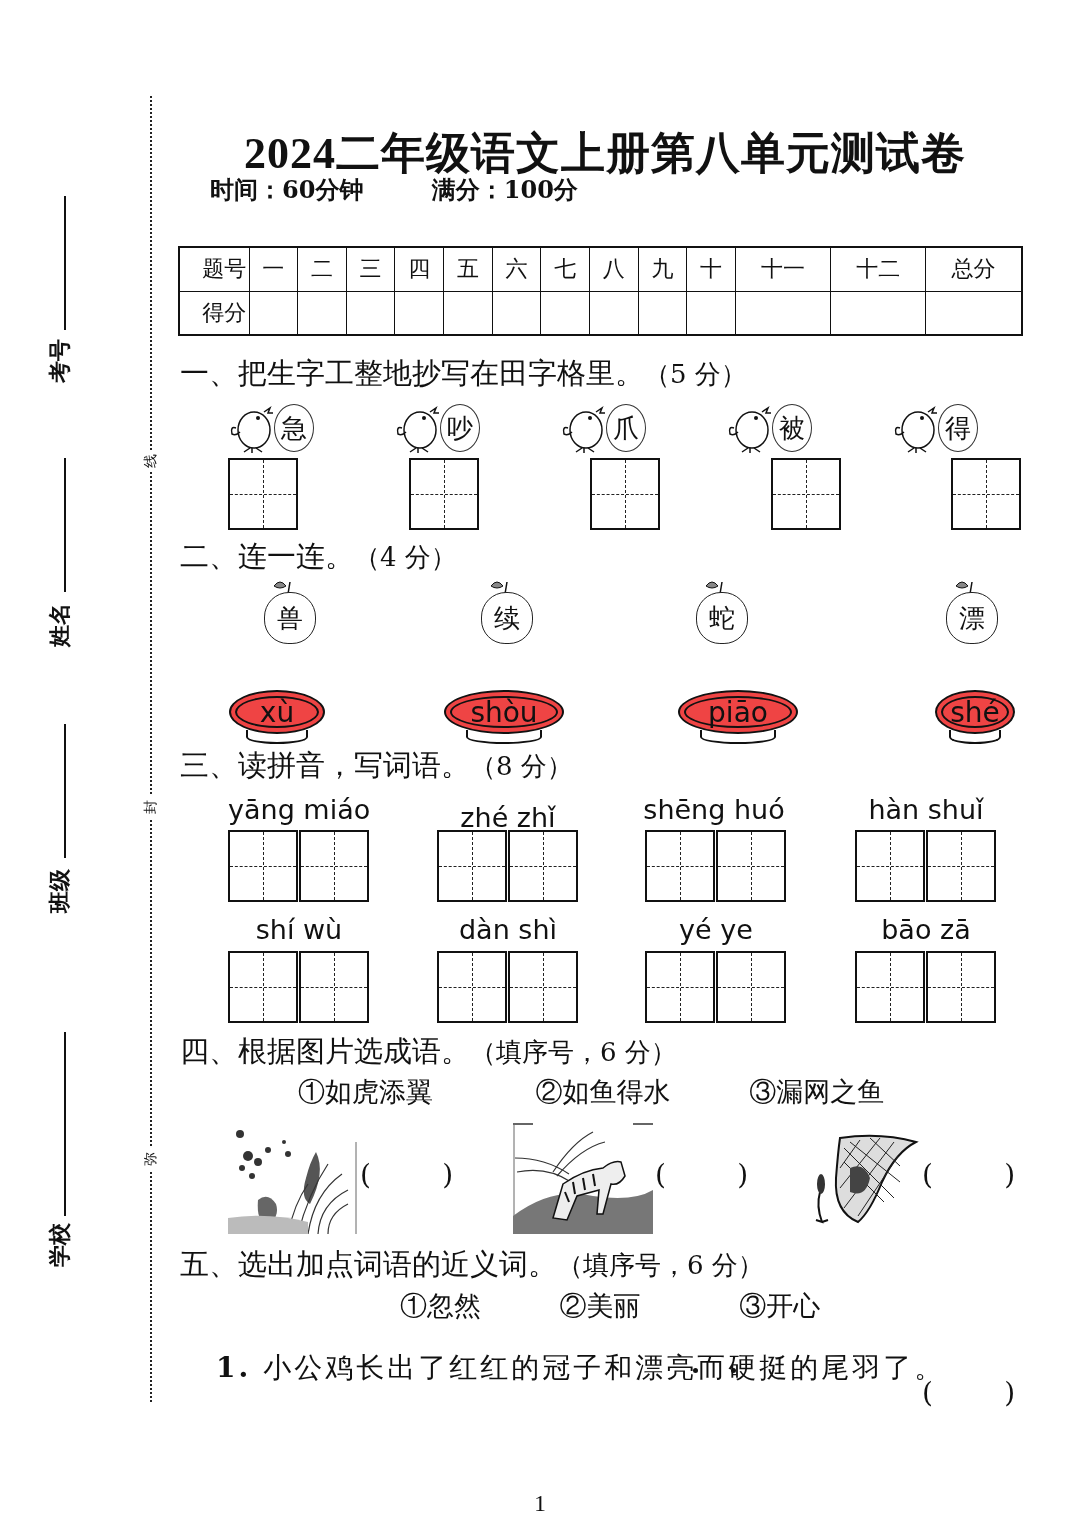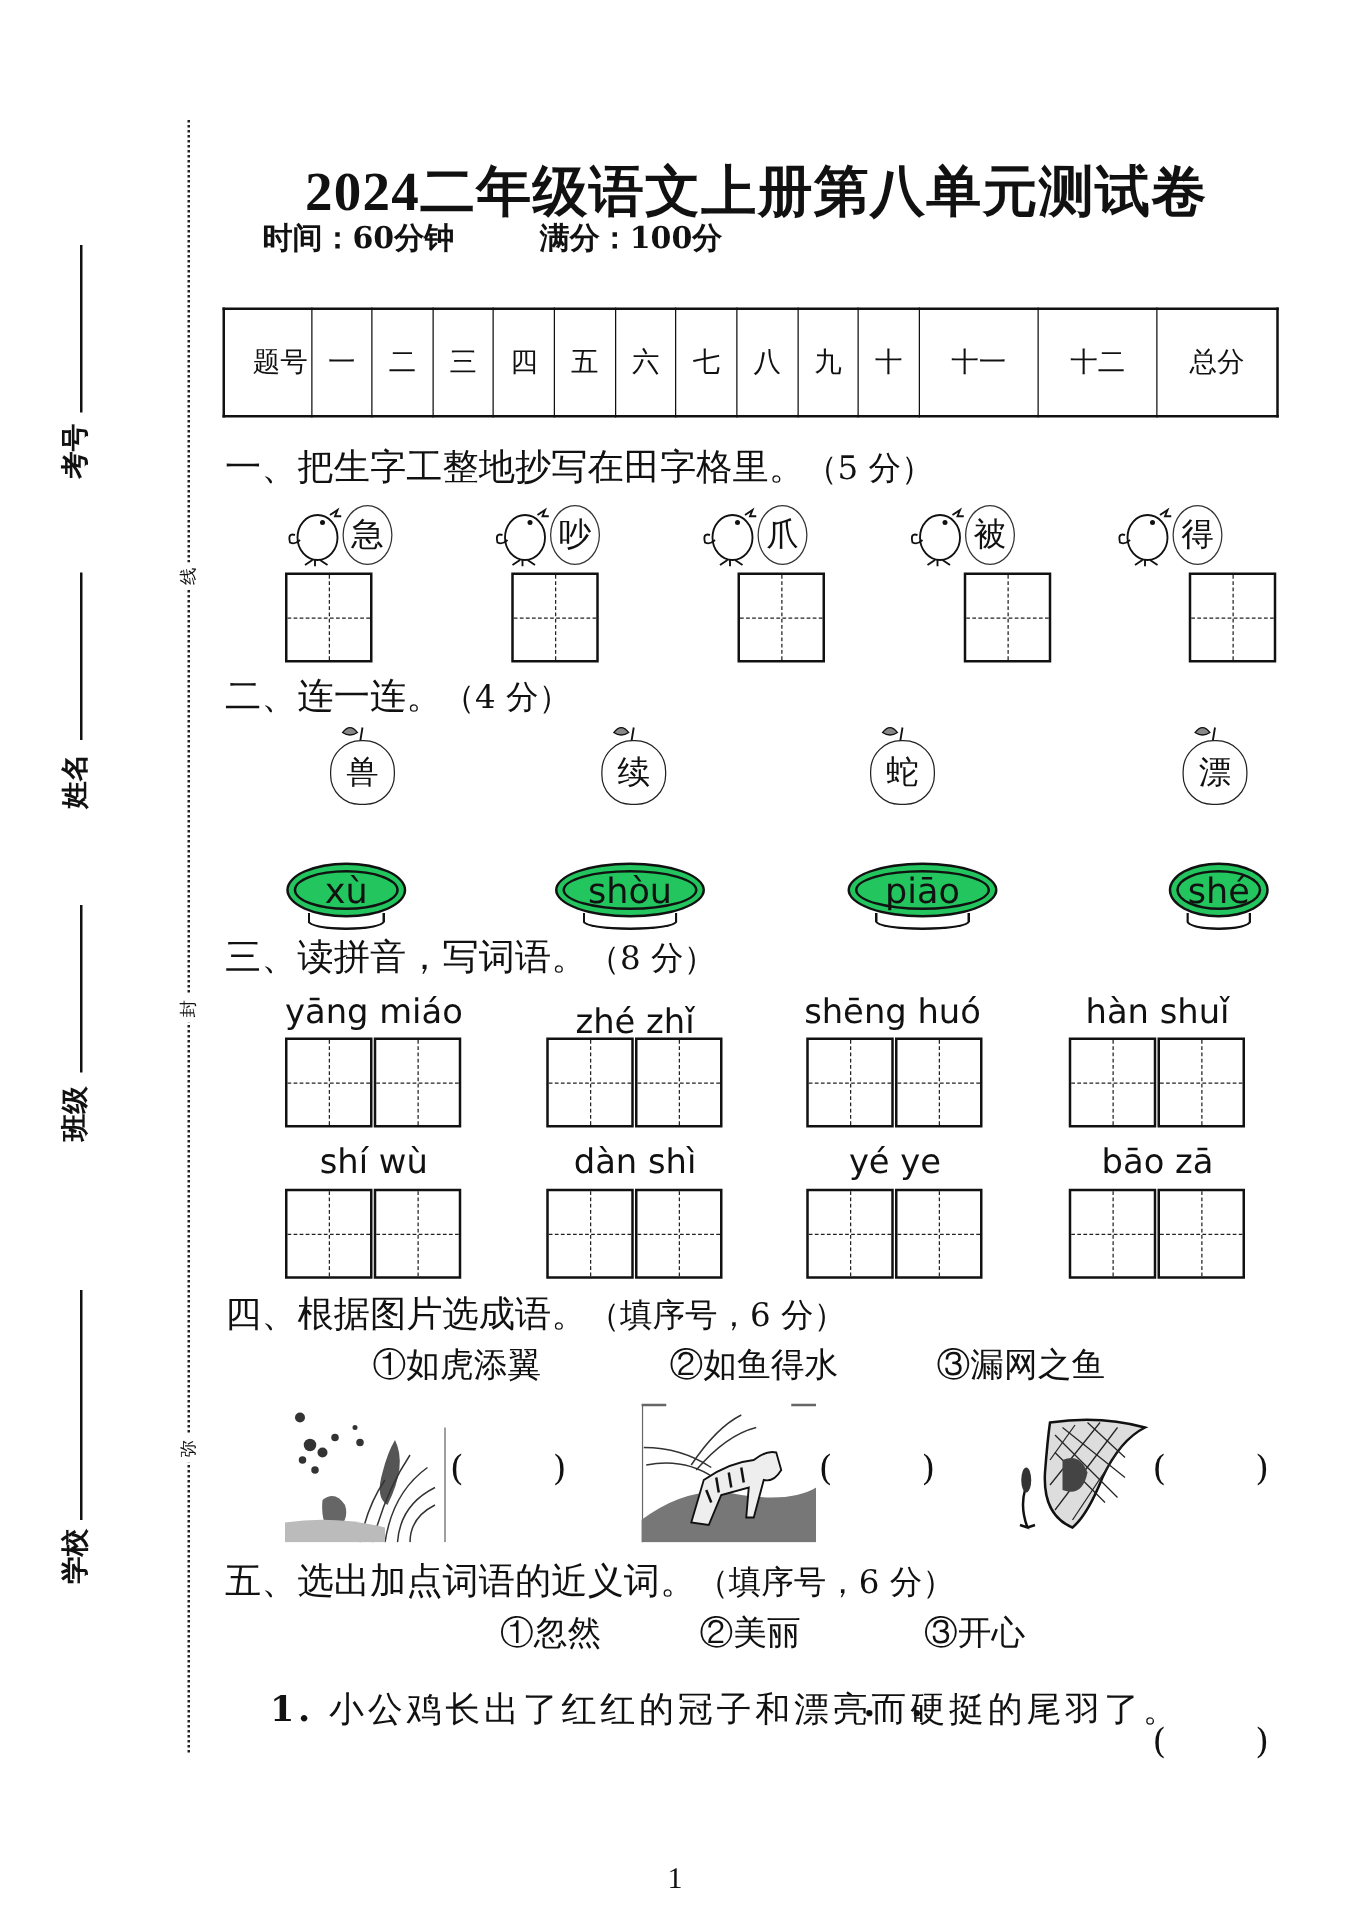--- a/index.html
+++ b/index.html
@@ -26,21 +26,21 @@
   .tzg::before { content: ""; position: absolute; left: 50%; top: 0; bottom: 0; border-left: 1.5px dashed #222; }
   .tzg::after { content: ""; position: absolute; top: 50%; left: 0; right: 0; border-top: 1.5px dashed #222; }
 
   .chick { position: absolute; width: 90px; height: 56px; }
   .chick-char { position: absolute; left: 46px; top: 4px; width: 40px; height: 48px; border: 1.5px solid #333; border-radius: 50%; font-size: 26px; text-align: center; line-height: 46px; font-family: "DejaVu Sans", sans-serif; background: #fff; }
 
   .apple { position: absolute; width: 56px; height: 64px; }
   .apple-char { position: absolute; left: 2px; top: 12px; width: 52px; height: 52px; border: 1.5px solid #222; border-radius: 48% 48% 46% 46%; text-align: center; line-height: 50px; font-size: 26px; font-family: "DejaVu Sans", sans-serif; background: #fff; }
 
   .bowl { position: absolute; height: 56px; }
-  .bowl-rim { position: absolute; left: 0; right: 0; top: 0; height: 44px; border: 2px solid #111; border-radius: 50%; background: #22c55e; }
+  .bowl-rim { position: absolute; left: 0; right: 0; top: 0; height: 44px; border: 2px solid #111; border-radius: 50%; background: #ef4444; }
   .bowl-rim-inner { position: absolute; left: 4px; right: 4px; top: 4px; bottom: 4px; border: 2px solid #111; border-radius: 50%; text-align: center; font-family: "DejaVu Sans", sans-serif; font-size: 28px; line-height: 30px; }
   .bowl-base { position: absolute; left: 18%; right: 18%; top: 40px; height: 14px; border: 2px solid #111; border-top: none; border-radius: 0 0 50% 50%; background: #fff; }
 
   .pinyin { position: absolute; font-family: "DejaVu Sans", sans-serif; font-size: 27px; text-align: center; white-space: nowrap; }
 
   .idioms, .choices { position: absolute; font-family: "DejaVu Serif", serif; font-size: 27px; white-space: nowrap; }
   .pic { position: absolute; background: #fff; overflow: hidden; }
   .paren { position: absolute; font-size: 28px; font-family: "DejaVu Serif", serif; white-space: pre; }
 
   .sentence { position: absolute; left: 216px; top: 1333px; font-size: 28px; font-family: "DejaVu Serif", serif; letter-spacing: 3px; white-space: nowrap; margin-top: 16px; }
@@ -88,20 +88,36 @@
     <td>五</td>
     <td>六</td>
     <td>七</td>
     <td>八</td>
     <td>九</td>
     <td>十</td>
     <td>十一</td>
     <td>十二</td>
     <td>总分</td>
   </tr>
+  <tr>
+    <td class="rowhead">得分</td>
+    <td></td>
+    <td></td>
+    <td></td>
+    <td></td>
+    <td></td>
+    <td></td>
+    <td></td>
+    <td></td>
+    <td></td>
+    <td></td>
+    <td></td>
+    <td></td>
+    <td></td>
+  </tr>
 </tbody>
   </table>
 
 <div class="section-head" style="top:354px;">
   <span>一、把生字工整地抄写在田字格里。</span><span class="pts">（5 分）</span>
 </div>
 
 <div>
 
   <div class="chick" style="left:228px;top:400px;">

